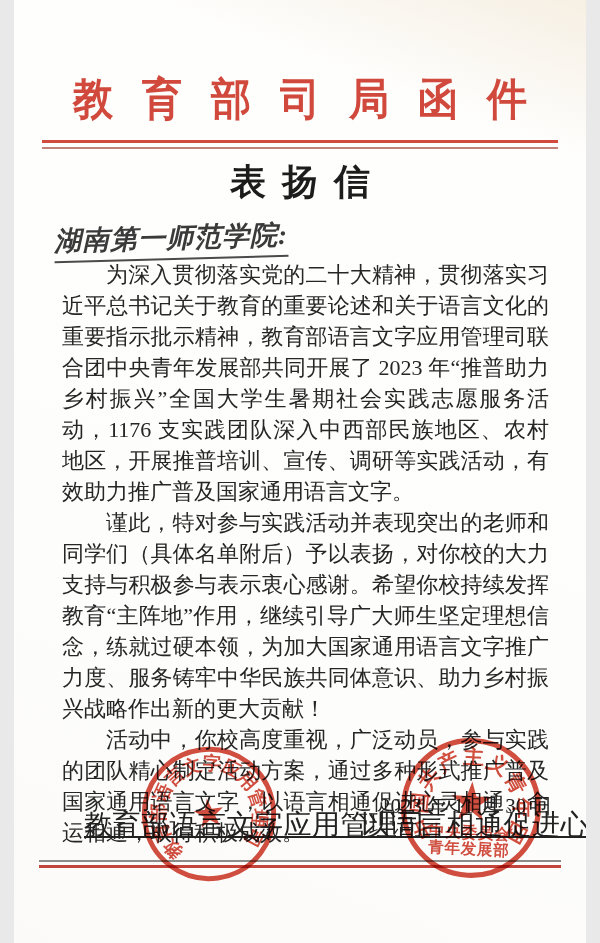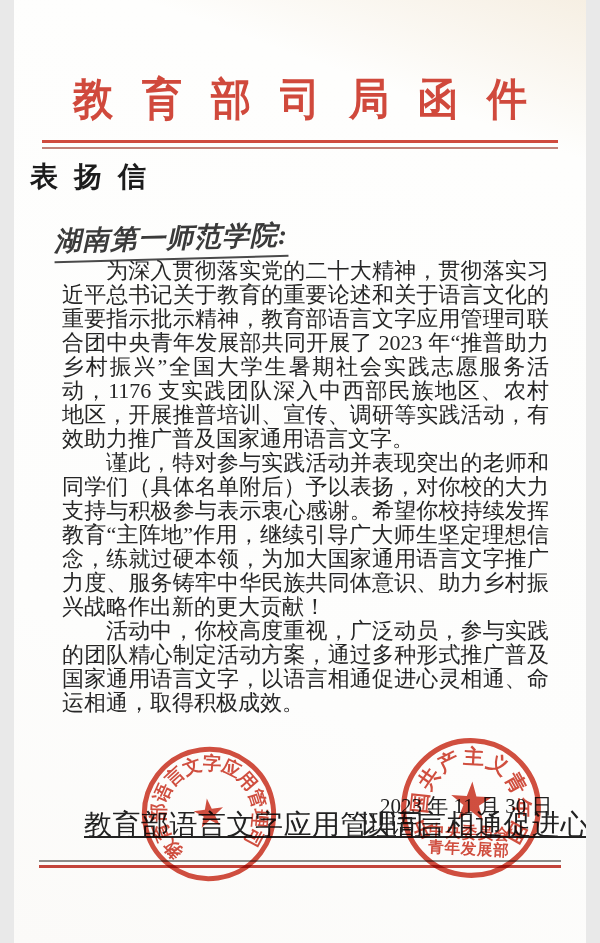--- a/index.html
+++ b/index.html
@@ -19,40 +19,41 @@
     letter-spacing:29px;text-indent:29px;
     color:#d0493c;
     transform:scaleY(1.1);
     white-space:nowrap;
   }
   .rule{position:absolute;left:28px;right:28px;}
   .rule-top-a{top:140px;height:3px;background:#cf4b3e;}
   .rule-top-b{top:147px;height:2px;background:#c08279;}
   .letter-title{
     position:absolute;left:0;right:0;top:158px;
-    font-size:28px;font-weight:600;
+    text-align:center;
+    font-size:36px;font-weight:600;
     letter-spacing:16px;text-indent:16px;
     color:#1c1c1c;white-space:nowrap;
   }
   .addressee{
     position:absolute;left:40px;top:220px;
     font-size:27px;font-weight:600;
     font-style:italic;
     color:#3a3a3a;
     transform:rotate(-1.6deg);
     letter-spacing:1px;
   }
   .addressee .uline{
     border-bottom:2px solid #4a4a4a;
     padding-bottom:2px;
     display:inline-block;
   }
   .body-text{
     position:absolute;left:48px;right:37px;top:259px;
-    font-size:22px;line-height:24px;
+    font-size:22px;line-height:31px;
     text-align:justify;text-justify:inter-character;
     color:#262626;
   }
   .body-text p{margin:0;text-indent:2em;}
   .sig{position:absolute;font-size:28px;color:#222;white-space:nowrap;text-decoration:underline;}
   .sig-left{left:70px;top:806px;letter-spacing:0.5px;}
   .sig-right{left:347px;top:806px;letter-spacing:0.5px;}
   .date-line{position:absolute;left:366px;top:792px;font-size:21px;color:#222;white-space:nowrap;}
   .rule-bot-a{top:860px;left:25px;right:25px;height:2px;background:#8d8b88;}
   .rule-bot-b{top:865px;left:25px;right:25px;height:3px;background:#c3443a;}

